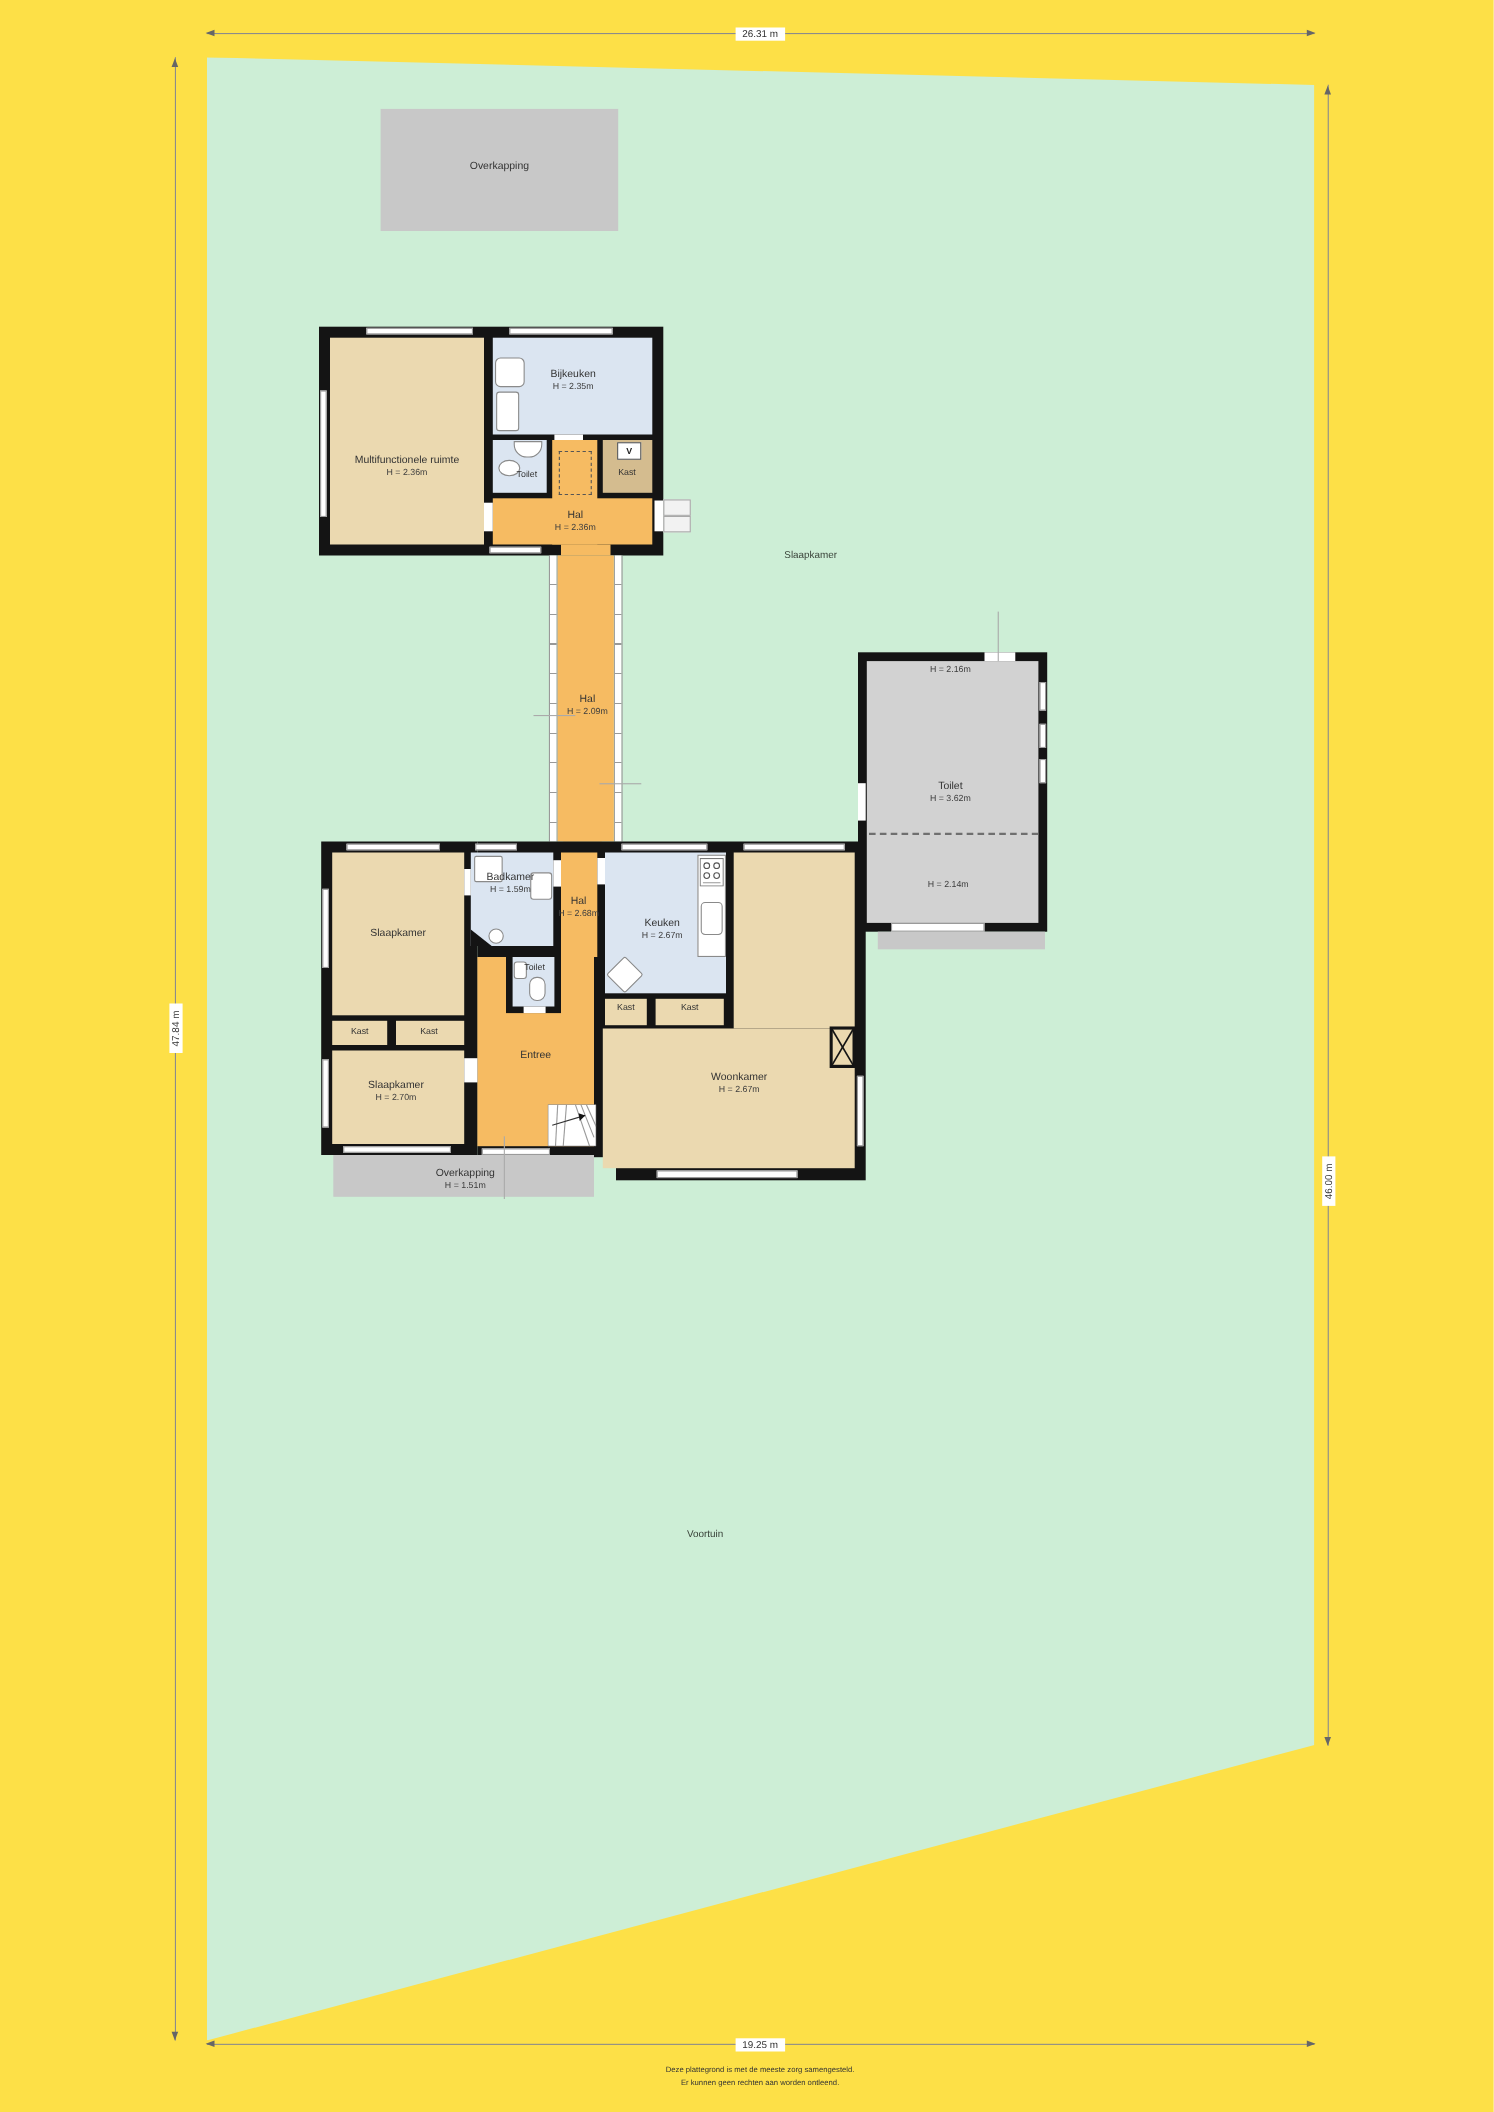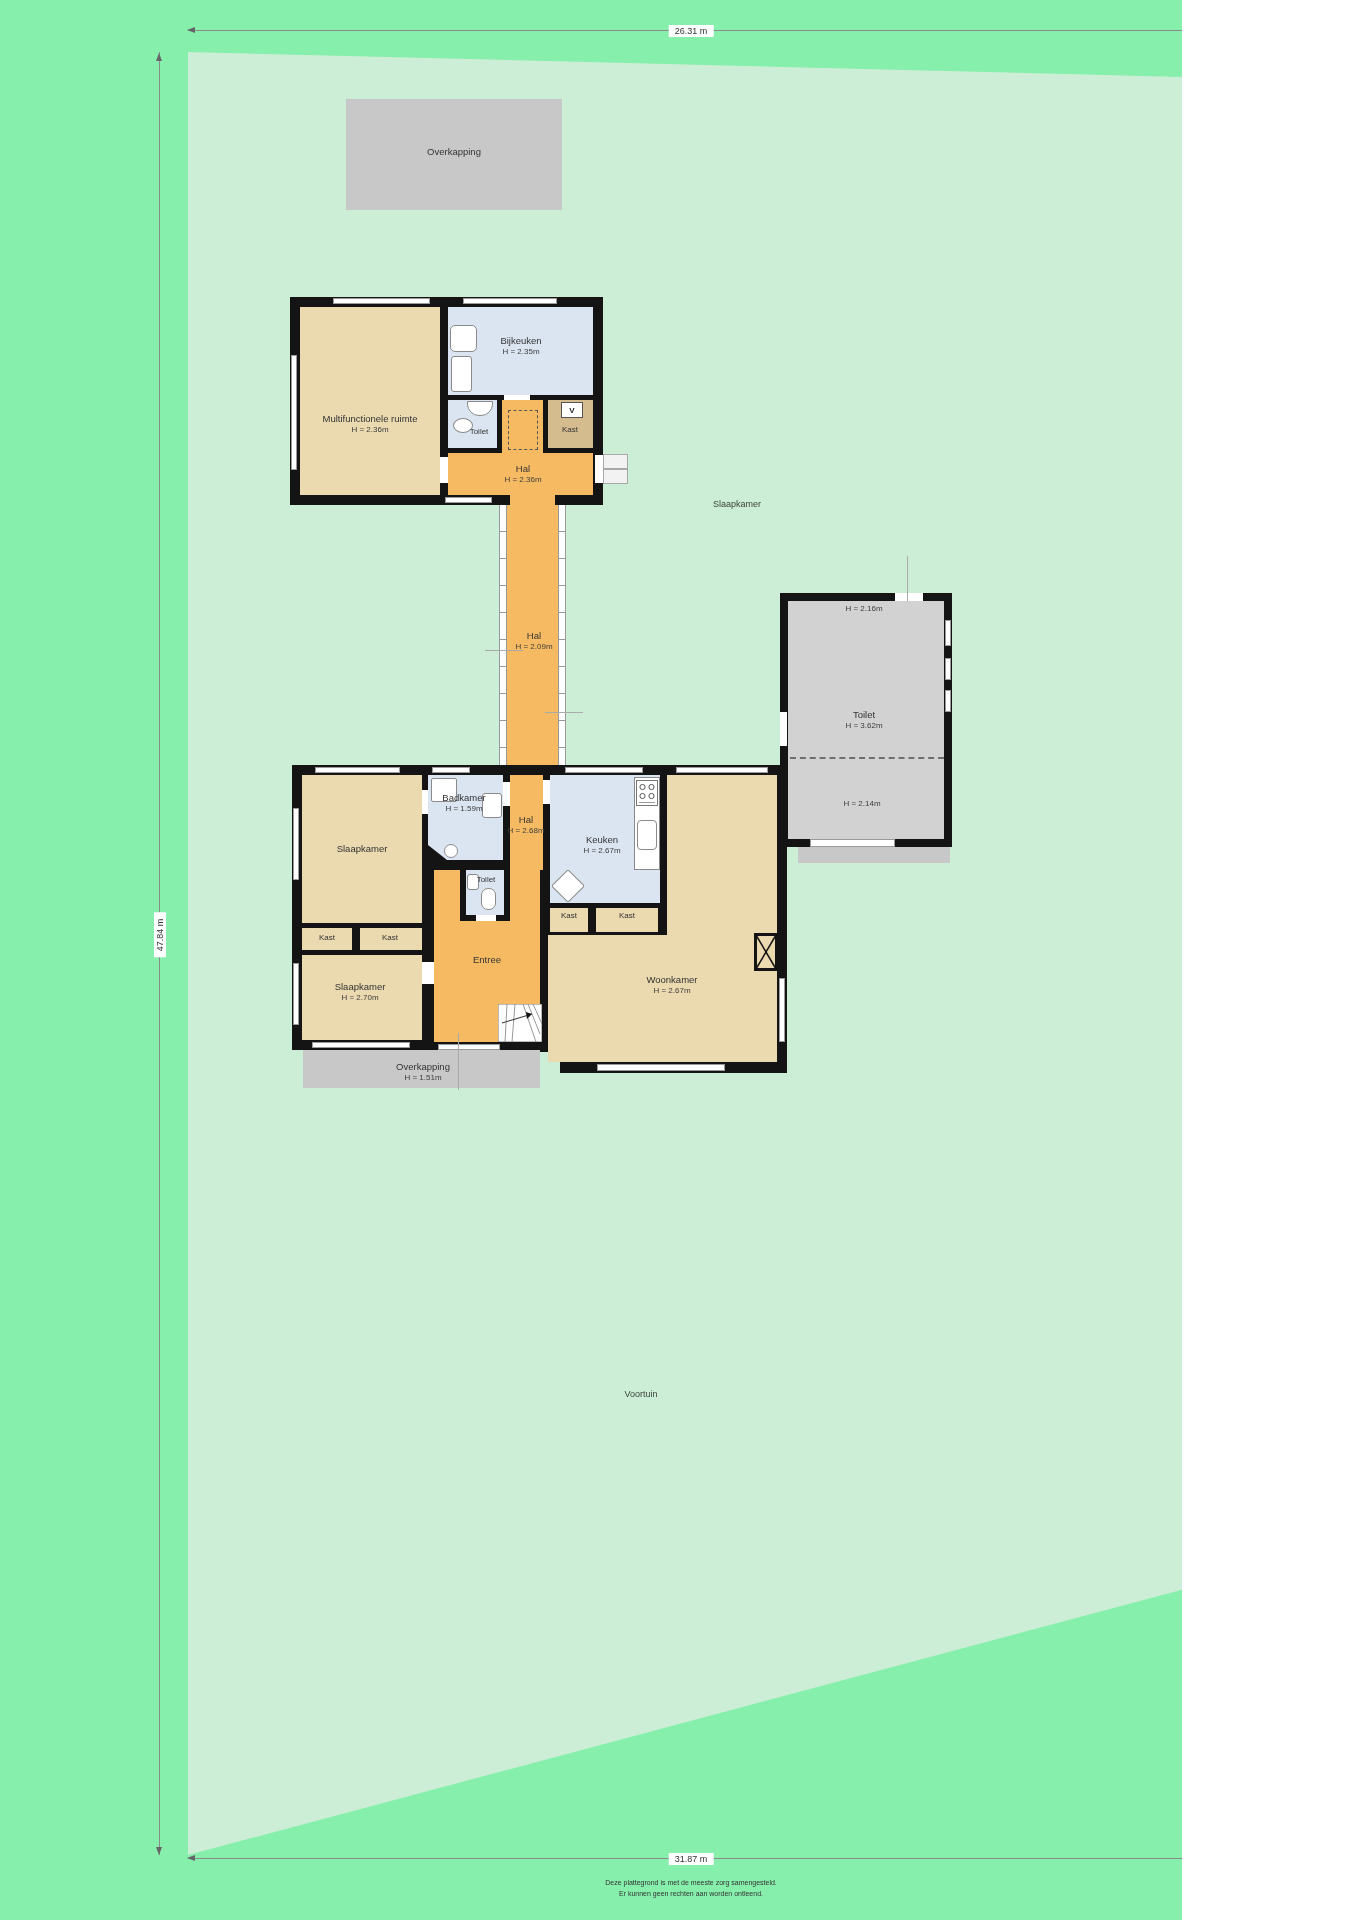--- a/index.html
+++ b/index.html
@@ -1,17 +1,17 @@
 <!DOCTYPE html>
 <html><head>
 <meta charset="utf-8">
 <style>
   html,body{margin:0;padding:0;background:#fff;}
   body{font-family:"Liberation Sans", sans-serif;}
-  #canvas{position:relative;width:1182px;height:1920px;background:#86efac;overflow:hidden;}
+  #canvas{position:relative;width:1358px;height:1920px;background:#fde047;overflow:hidden;}
   .abs{position:absolute;}
   
   .garden{position:absolute;left:188px;top:52px;width:1007px;height:1803px;background:#cdeed6;
           clip-path:polygon(0 0,100% 1.4%,100% 85.1%,0 100%);}
   
   .wall{position:absolute;background:#141414;}
   .room{position:absolute;}
   .tan{background:#ebd9b0;}
   .orange{background:#f6bb62;}
   .blue{background:#dbe5f1;}
@@ -57,21 +57,21 @@
   <div class="garden"></div>
 
   <div class="dim" style="left:188px;top:30px;width:1007px;height:1px"></div>
   <div class="arr l" style="left:187px;top:27px"></div>
   <div class="arr r" style="left:1188px;top:27px"></div>
   <div class="dim-lbl" style="left:691px;top:31px">26.31 m</div>
 
   <div class="dim" style="left:188px;top:1858px;width:1007px;height:1px"></div>
   <div class="arr l" style="left:187px;top:1855px"></div>
   <div class="arr r" style="left:1188px;top:1855px"></div>
-  <div class="dim-lbl" style="left:691px;top:1859px">31.87 m</div>
+  <div class="dim-lbl" style="left:691px;top:1859px">19.25 m</div>
 
   <div class="dim" style="left:159px;top:52px;width:1px;height:1803px"></div>
   <div class="arr u" style="left:156px;top:53px"></div>
   <div class="arr d" style="left:156px;top:1847px"></div>
   <div class="dim-lbl vert" style="left:160px;top:935px">47.84 m</div>
 
   <div class="dim" style="left:1207px;top:77px;width:1px;height:1510px"></div>
   <div class="arr u" style="left:1204px;top:78px"></div>
   <div class="arr d" style="left:1204px;top:1579px"></div>
   <div class="dim-lbl vert" style="left:1208px;top:1074px">46.00 m</div>

